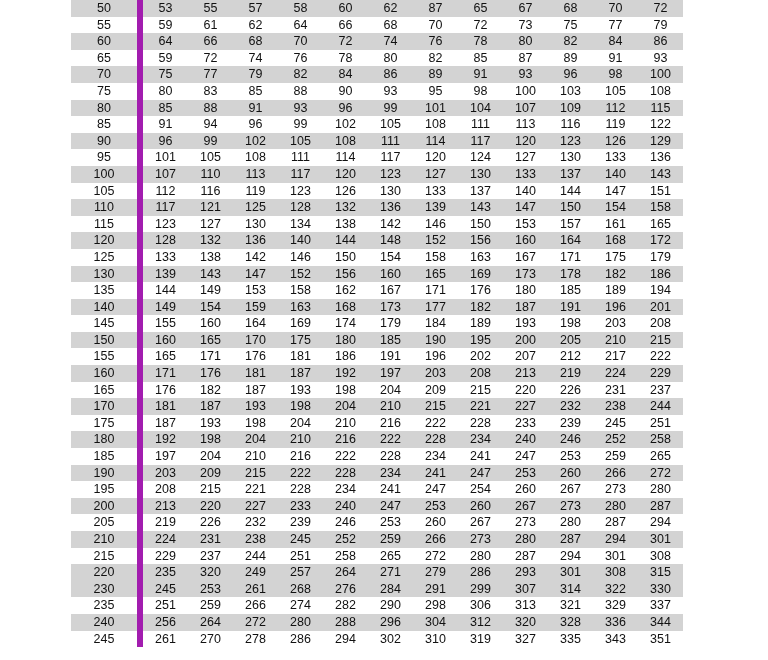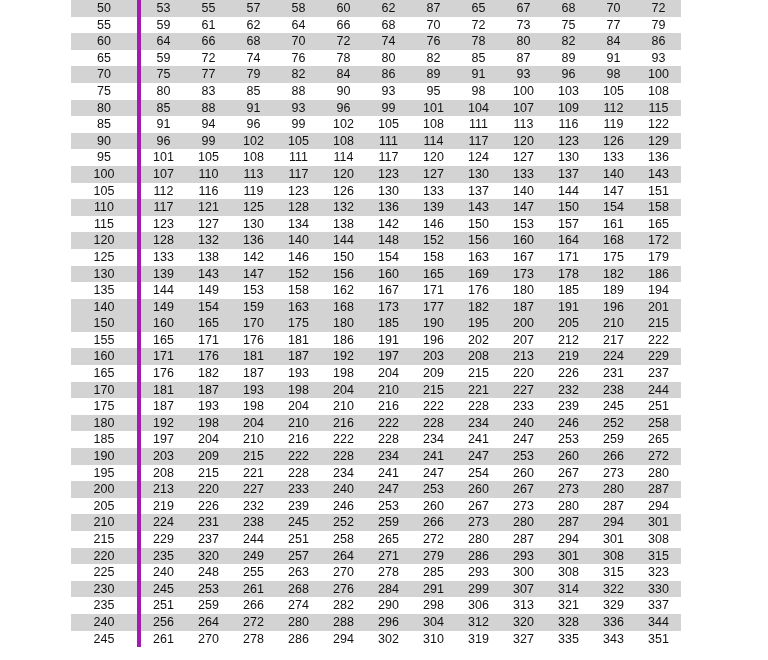--- a/index.html
+++ b/index.html
@@ -30,21 +30,21 @@
     height: 16.6px;
     padding: 0;
     font-size: 12.5px;
     line-height: 16.6px;
     text-align: center;
     white-space: nowrap;
   }
   tr.shaded td { background: #d3d3d3; }
   td.key-cell {
     width: 66px;
-    border-right: 4px solid #a21caf;
+    border-right: 6px solid #a21caf;
   }
   td.val-cell { width: 45px; }
 </style>
 </head>
 <body>
 
 <div id="table-wrap">
   <table>
     <tbody id="table-body">
         <tr class="shaded">
@@ -325,20 +325,35 @@
           <td class="val-cell">163</td>
           <td class="val-cell">168</td>
           <td class="val-cell">173</td>
           <td class="val-cell">177</td>
           <td class="val-cell">182</td>
           <td class="val-cell">187</td>
           <td class="val-cell">191</td>
           <td class="val-cell">196</td>
           <td class="val-cell">201</td>
         </tr>
+        <tr>
+          <td class="key-cell">145</td>
+          <td class="val-cell">155</td>
+          <td class="val-cell">160</td>
+          <td class="val-cell">164</td>
+          <td class="val-cell">169</td>
+          <td class="val-cell">174</td>
+          <td class="val-cell">179</td>
+          <td class="val-cell">184</td>
+          <td class="val-cell">189</td>
+          <td class="val-cell">193</td>
+          <td class="val-cell">198</td>
+          <td class="val-cell">203</td>
+          <td class="val-cell">208</td>
+        </tr>
         <tr class="shaded">
           <td class="key-cell">150</td>
           <td class="val-cell">160</td>
           <td class="val-cell">165</td>
           <td class="val-cell">170</td>
           <td class="val-cell">175</td>
           <td class="val-cell">180</td>
           <td class="val-cell">185</td>
           <td class="val-cell">190</td>
           <td class="val-cell">195</td>
@@ -550,35 +565,20 @@
           <td class="val-cell">257</td>
           <td class="val-cell">264</td>
           <td class="val-cell">271</td>
           <td class="val-cell">279</td>
           <td class="val-cell">286</td>
           <td class="val-cell">293</td>
           <td class="val-cell">301</td>
           <td class="val-cell">308</td>
           <td class="val-cell">315</td>
         </tr>
-        <tr>
-          <td class="key-cell">225</td>
-          <td class="val-cell">240</td>
-          <td class="val-cell">248</td>
-          <td class="val-cell">255</td>
-          <td class="val-cell">263</td>
-          <td class="val-cell">270</td>
-          <td class="val-cell">278</td>
-          <td class="val-cell">285</td>
-          <td class="val-cell">293</td>
-          <td class="val-cell">300</td>
-          <td class="val-cell">308</td>
-          <td class="val-cell">315</td>
-          <td class="val-cell">323</td>
-        </tr>
         <tr class="shaded">
           <td class="key-cell">230</td>
           <td class="val-cell">245</td>
           <td class="val-cell">253</td>
           <td class="val-cell">261</td>
           <td class="val-cell">268</td>
           <td class="val-cell">276</td>
           <td class="val-cell">284</td>
           <td class="val-cell">291</td>
           <td class="val-cell">299</td>

